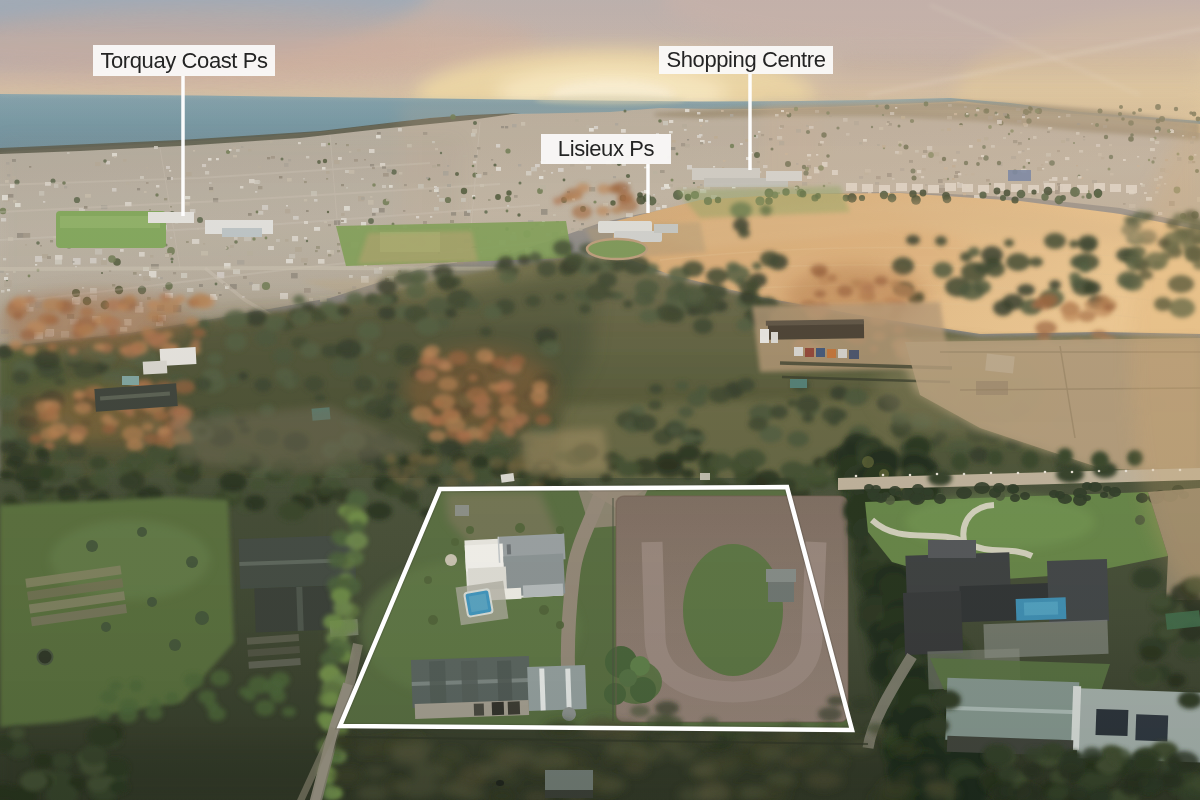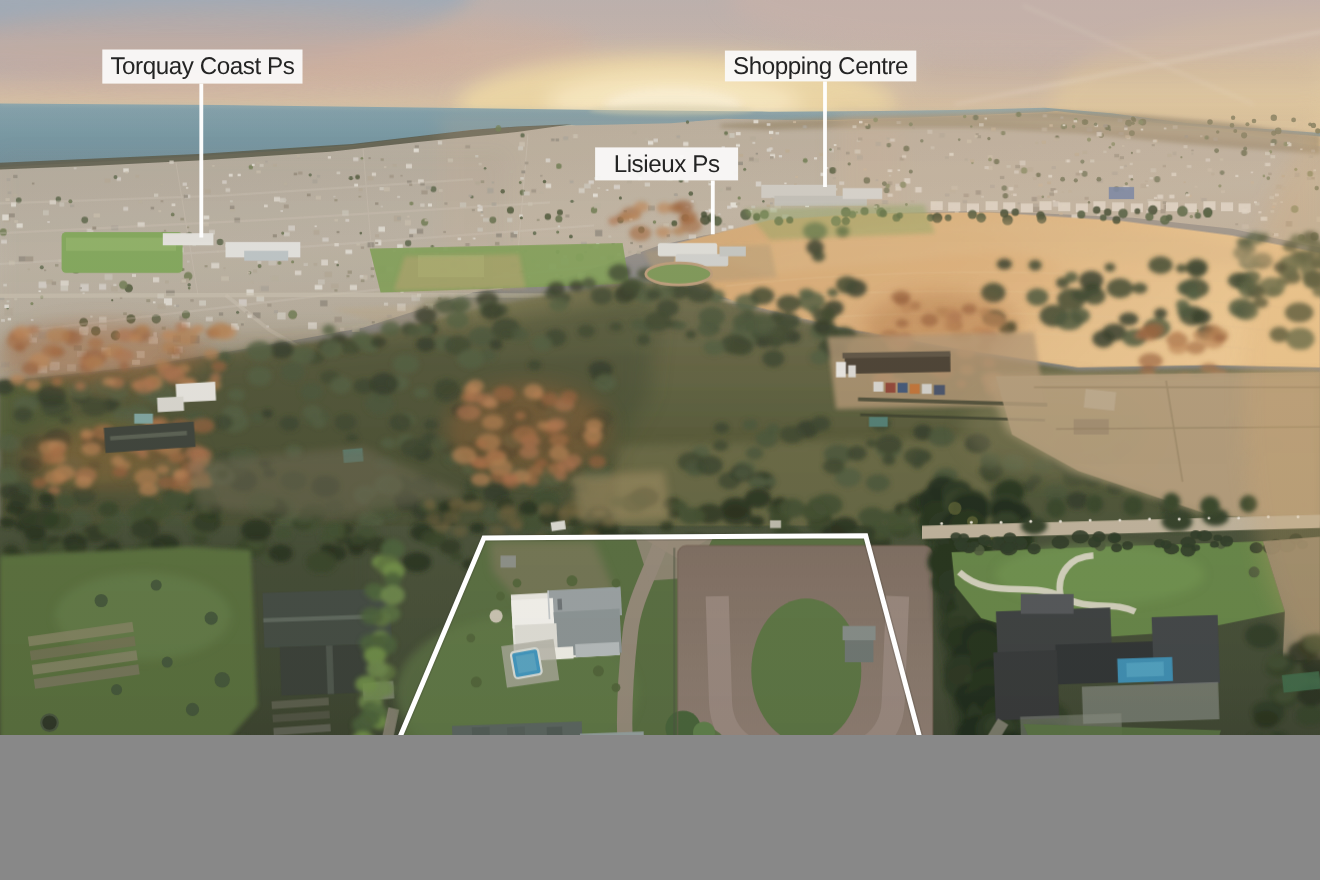--- a/index.html
+++ b/index.html
@@ -1,15 +1,15 @@
 <!DOCTYPE html>
 <html><head><meta charset="utf-8"><title>aerial</title>
 <style>
 html,body{margin:0;padding:0;background:#888;}
-#scene{position:relative;width:1200px;height:668px;overflow:hidden;font-family:"Liberation Sans",sans-serif;}
+#scene{position:relative;width:1200px;height:800px;overflow:hidden;font-family:"Liberation Sans",sans-serif;}
 </style></head>
 <body>
 <div id="scene">
 <svg width="1200" height="800" viewBox="0 0 1200 800">
 <defs>
 <linearGradient id="skyV" x1="0" y1="0" x2="0" y2="1">
 <stop offset="0" stop-color="#b6aeb0"></stop>
           <stop offset="0.42" stop-color="#c5b5ab"></stop>
           <stop offset="0.75" stop-color="#d6c1a4"></stop>
           <stop offset="1" stop-color="#ddc8a2"></stop>

